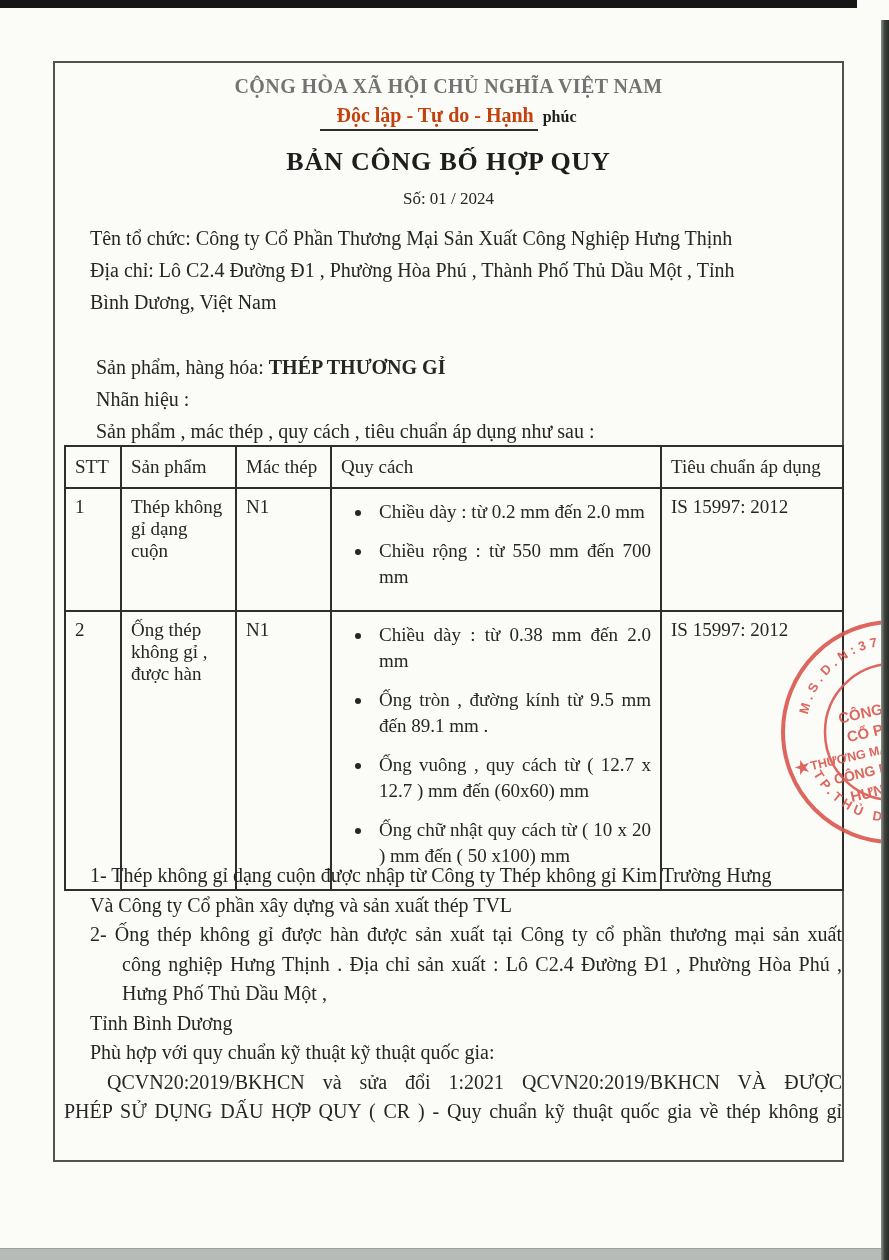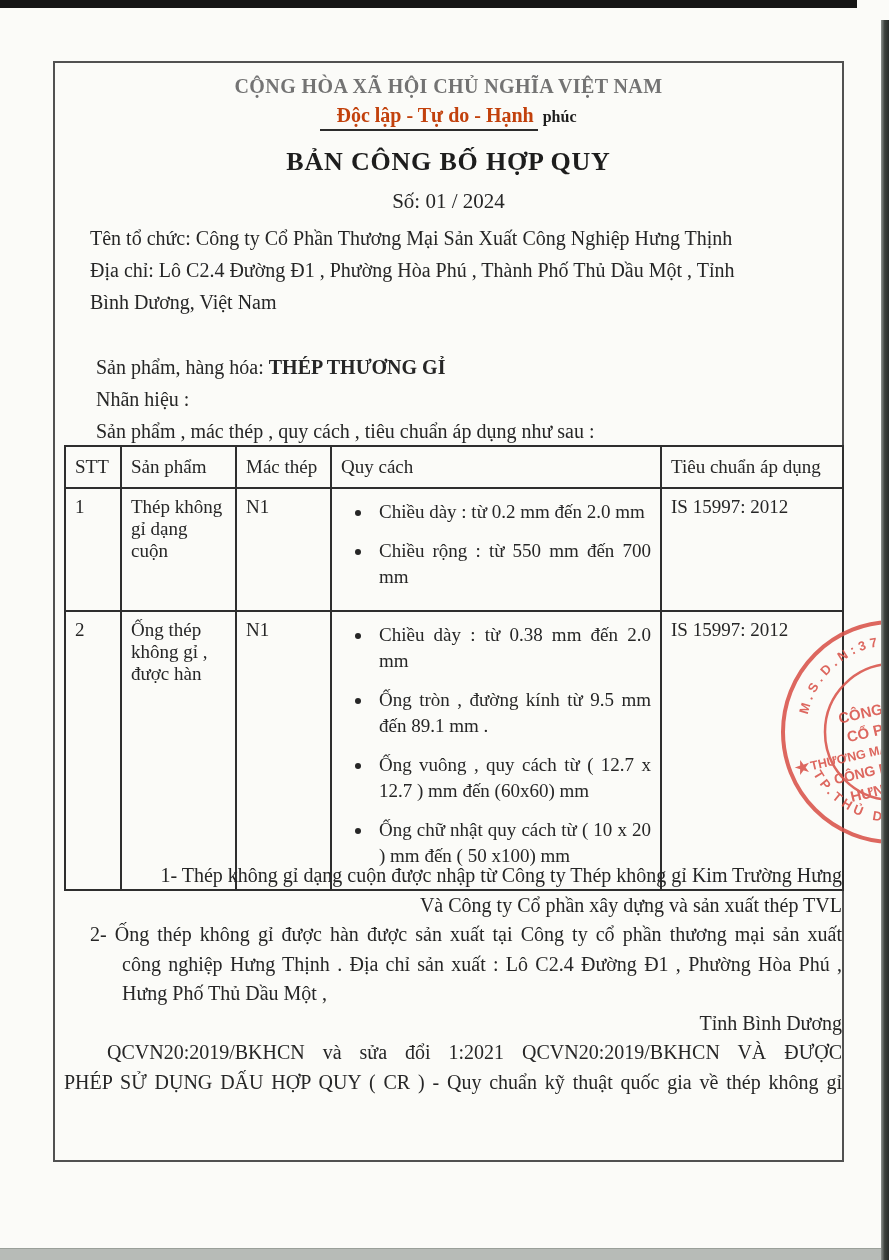--- a/index.html
+++ b/index.html
@@ -20,21 +20,21 @@
            border:2px solid #515151; z-index:1; }
   .frame > * { position:absolute; }
 
   .center-line { left:0; width:100%; text-align:center; }
   .nat1  { top:12px;  font-size:20px; font-weight:bold; letter-spacing:.4px; color:#737373; }
   .nat2-wrap { top:41px; }
   .nat2-u { display:inline-block; font-size:20px; font-weight:bold; color:#c2410c;
             border-bottom:2px solid #2c2c2c; padding:0 4px 2px 16px;text-align:right; }
   .nat2-t { font-size:16px; font-weight:bold; color:#1e1e1e; padding-left:5px; }
   .doc-title { top:84px; font-size:26px; font-weight:bold; letter-spacing:.8px; color:#1d1d1d; }
-  .doc-no    { top:126px; font-size:21px; }
+  .doc-no    { top:126px; font-size:17px; }
 
   .bodyline { left:35px; width:748px; font-size:20px; line-height:26px; }
   .l-org   { top:162px; }
   .l-addr1 { top:194px; }
   .l-addr2 { top:226px; }
   .l-phone { top:258px; }
   .l-prod  { top:291px; left:41px; }
   .l-brand { top:323px; left:41px; }
   .l-intro { top:355px; left:41px; }
   .b { font-weight:bold; }
@@ -47,21 +47,21 @@
   .col-stt { width:56px; } .col-sp { width:115px; } .col-mac { width:95px; }
   .col-qc { width:330px; } .col-tc { width:182px; }
   tr.r1 > td { height:94px; }
   tr.r2 > td { height:240px; }
   .c-center { text-align:center; }
   .c-just { text-align:justify; }
   ul.specs { list-style:disc; margin:3px 0 0 0; padding-left:32px; }
   ul.specs li { padding-left:6px; margin-bottom:13px; text-align:justify; line-height:26px; }
 
   .notes { position:absolute; left:9px; top:798px; width:778px; font-size:20px; line-height:29.5px; z-index:2; }
-  .n-ml1 { margin-left:26px;text-align:right; }
+  .n-ml1 { margin-left:26px; }
   .n-ml2 { margin-left:58px; }
   .jl    { text-align:justify; text-align-last:justify; }
   .q1    { margin-left:43px; }
 
   .stamp { position:absolute; left:765px; top:608px; width:270px; height:262px; z-index:3; opacity:.88; }
   .stamp text { font-family:"Liberation Sans", sans-serif; font-weight:bold; }
 </style>
 </head>
 <body>
 
@@ -127,20 +127,21 @@
     </tbody>
       </table>
 
     <div class="notes">
       <div class="n-ml1">1- Thép không gỉ dạng cuộn được nhập từ Công ty Thép không gỉ Kim Trường Hưng</div>
       <div class="n-ml1">Và Công ty Cổ phần xây dựng và sản xuất thép TVL</div>
       <div class="n-ml1 jl">2- Ống thép không gỉ được hàn được sản xuất tại Công ty cổ phần thương mại sản xuất</div>
       <div class="n-ml2 jl">công nghiệp Hưng Thịnh . Địa chỉ sản xuất : Lô C2.4 Đường Đ1 , Phường Hòa Phú ,</div>
       <div class="n-ml2">Hưng Phố Thủ Dầu Một ,</div>
       <div class="n-ml1">Tỉnh Bình Dương</div>
+      <div class="n-ml1">Phù hợp với quy chuẩn kỹ thuật kỹ thuật quốc gia:</div>
       <div class="q1 jl">QCVN20:2019/BKHCN và sửa đổi 1:2021 QCVN20:2019/BKHCN VÀ ĐƯỢC</div>
       <div class="jl">PHÉP SỬ DỤNG DẤU HỢP QUY ( CR ) -  Quy chuẩn kỹ thuật quốc gia về thép không gỉ</div>
     </div>
 
   </div>
 
   <svg class="stamp" viewBox="0 0 270 262" xmlns="http://www.w3.org/2000/svg">
     <g stroke="#d9534a" fill="none">
       <circle cx="128" cy="124" r="110" stroke-width="4"></circle>
       <circle cx="128" cy="124" r="68" stroke-width="2.5"></circle>

